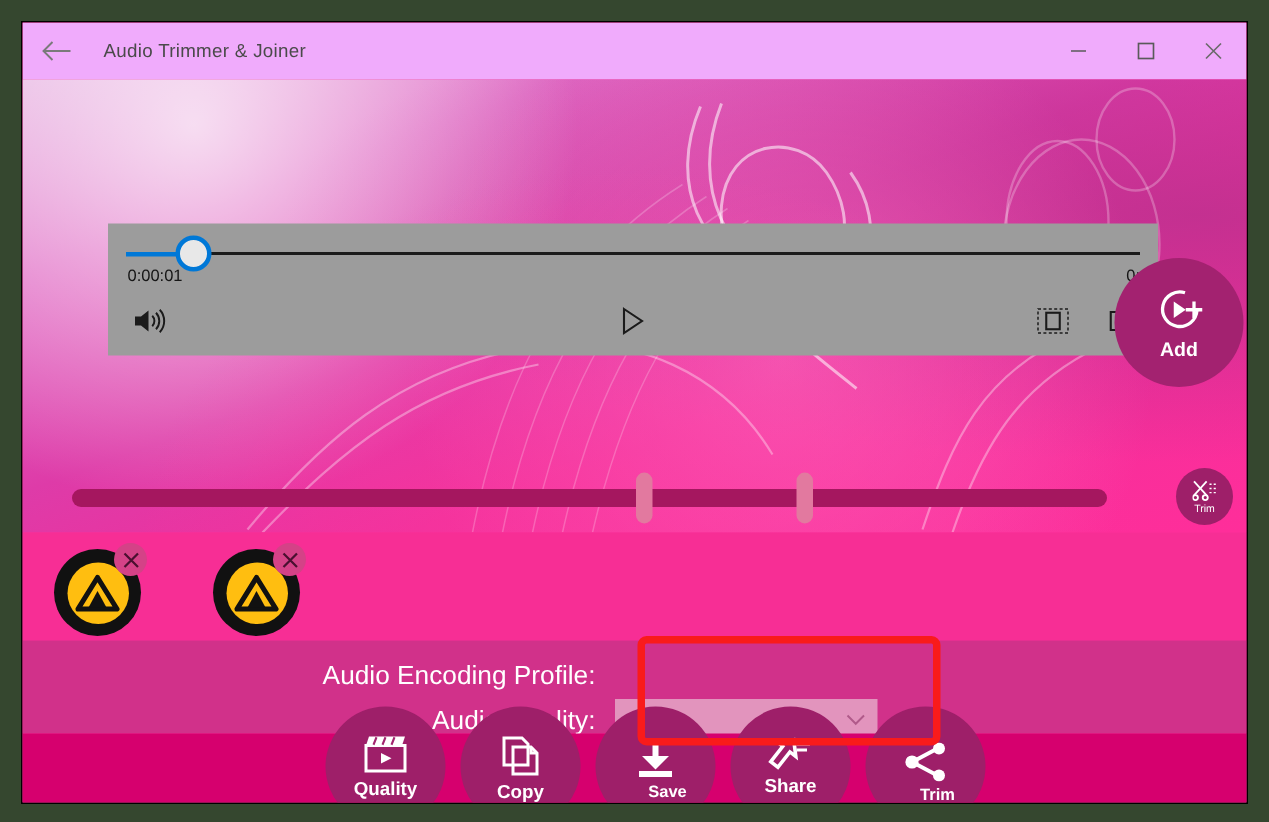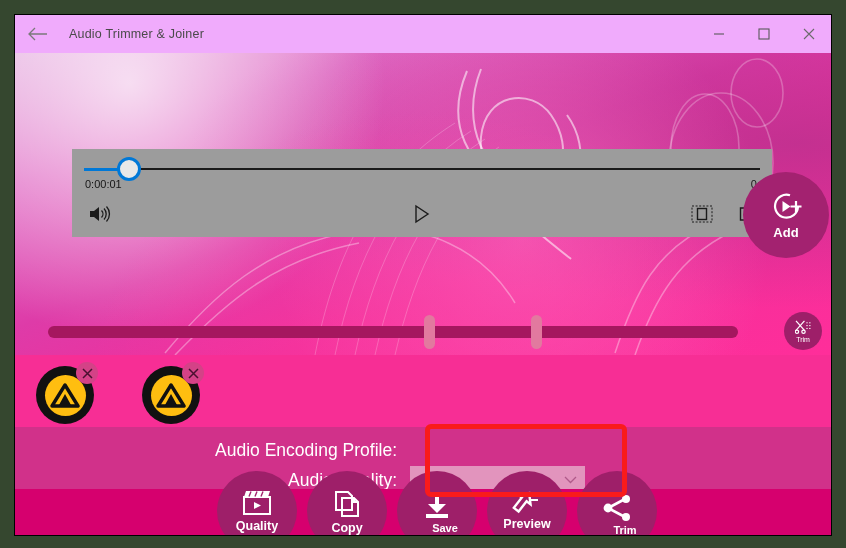--- a/index.html
+++ b/index.html
@@ -459,21 +459,21 @@
           <path d="M5 11 L14 20 L23 11 Z" fill="#fff"></path>
           <path d="M3 23 H25" stroke="#fff" stroke-width="4"></path>
         </svg>
         <div class="tool-label">Save</div>
       </div>
       <div class="tool t4">
         <svg width="30" height="24" viewBox="0 0 30 24">
           <path d="M8 22 V9 H3 L11 1 L19 9 H14 V22 Z" fill="none" stroke="#fff" stroke-width="2.4" transform="rotate(38 11 11)"></path>
           <path d="M19 6 H28 M19 10 H26" stroke="#fff" stroke-width="2" fill="none"></path>
         </svg>
-        <div class="tool-label">Preview</div>
+        <div class="tool-label">Share</div>
       </div>
       <div class="tool t5">
         <svg width="28" height="26" viewBox="0 0 28 26">
           <g stroke="#fff" stroke-width="2.6">
               <path d="M22 4 L7 12 M7 14 L22 22"></path>
             </g>
           <circle cx="23" cy="4" r="4" fill="#fff"></circle>
           <circle cx="5" cy="13" r="4.4" fill="#fff"></circle>
           <circle cx="23" cy="22" r="4" fill="#fff"></circle>
         </svg>

